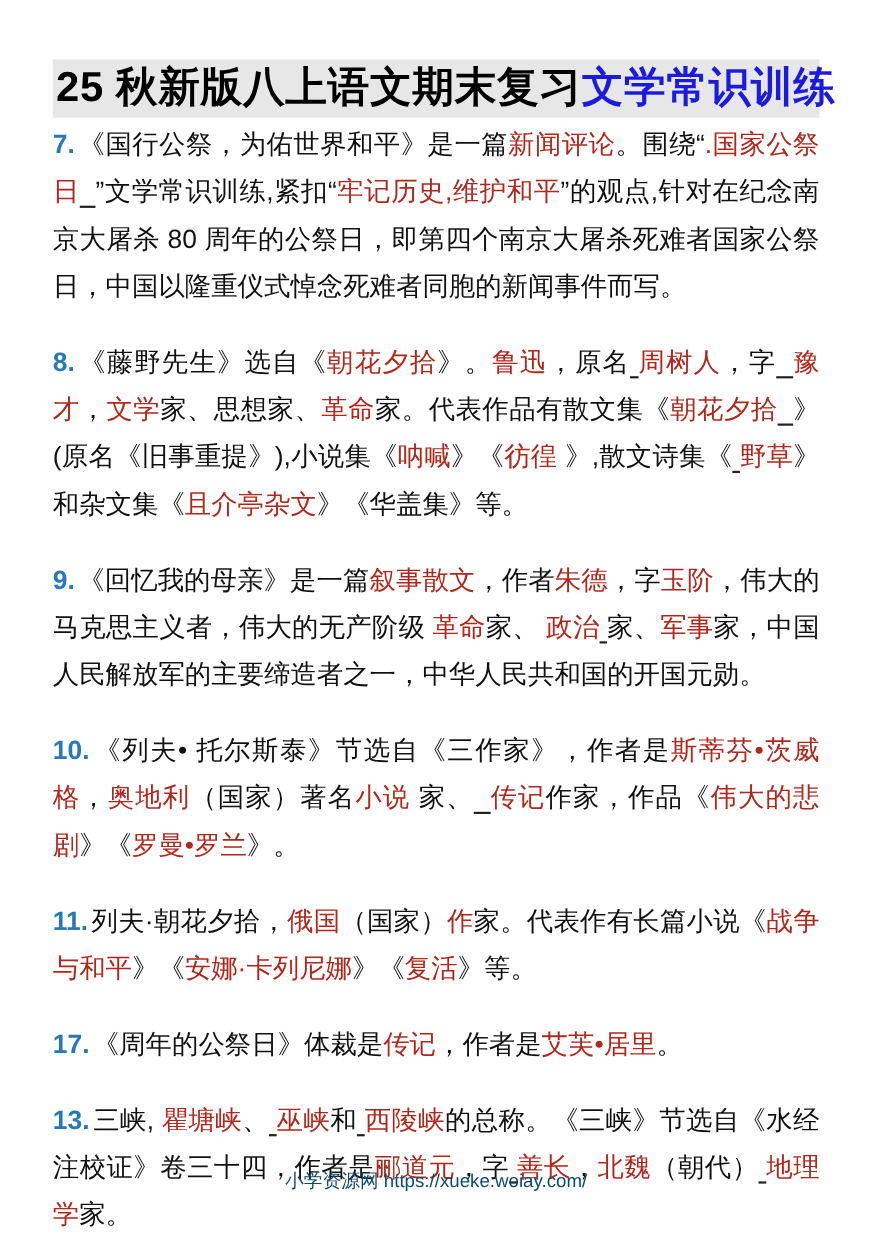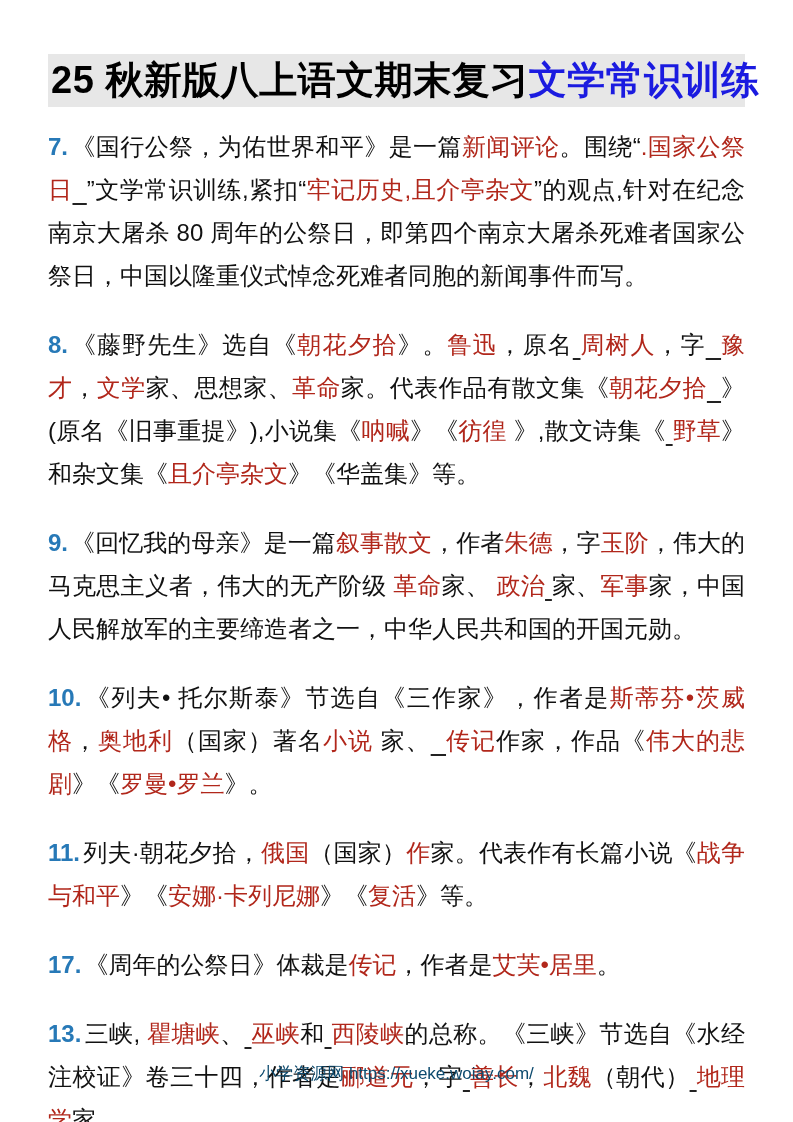--- a/index.html
+++ b/index.html
@@ -17,21 +17,21 @@
   }
   .title {
     background: var(--title-bg, #e7e7e7);
     font-size: 38px;
     font-weight: bold;
     line-height: 1.35;
     padding: 1px 3px;
     color: #000000;
     letter-spacing: 0.5px;
     white-space: nowrap;
-    margin-bottom: 18px;
+    margin-bottom: 3px;
   }
   .title .blue { color: var(--accent-blue, #1b1be0); }
   .q {
     font-size: 24px;
     line-height: 43px;
     margin: 0 0 26px 0;
     white-space: pre-wrap;
     text-align: justify;
   }
   .qnum {
@@ -60,21 +60,21 @@
     color: #0c4a6e;
     font-size: 17px;
   }
 </style>
 </head>
 <body>
 
 <div class="page">
   <div class="title"><span>25 秋新版八上语文期末复习</span><span class="blue">文学常识训练</span></div>
   <main>
-      <p class="q"><span class="qnum">7.</span><span class="txt">《国行公祭，为佑世界和平》是一篇</span><span class="ans">新闻评论</span><span class="txt">。围绕“</span><span class="ans">.国家公祭日</span><span class="blank">&nbsp;&nbsp;</span><span class="txt">”文学常识训练,紧扣“</span><span class="ans">牢记历史,且介亭杂文</span><span class="txt">”的观点,针对在纪念南京大屠杀 80 周年的公祭日，即第四个南京大屠杀死难者国家公祭日，中国以隆重仪式悼念死难者同胞的新闻事件而写。</span></p>
+      <p class="q"><span class="qnum">7.</span><span class="txt">《国行公祭，为佑世界和平》是一篇</span><span class="ans">新闻评论</span><span class="txt">。围绕“</span><span class="ans">.国家公祭日</span><span class="blank">&nbsp;&nbsp;</span><span class="txt">”文学常识训练,紧扣“</span><span class="ans">牢记历史,维护和平</span><span class="txt">”的观点,针对在纪念南京大屠杀 80 周年的公祭日，即第四个南京大屠杀死难者国家公祭日，中国以隆重仪式悼念死难者同胞的新闻事件而写。</span></p>
       <p class="q"><span class="qnum">8.</span><span class="txt">《藤野先生》选自《</span><span class="ans">朝花夕拾</span><span class="txt">》。</span><span class="ans">鲁迅</span><span class="txt">，原名</span><span class="blank">&nbsp;</span><span class="ans">周树人</span><span class="txt">，字</span><span class="blank">&nbsp;&nbsp;</span><span class="ans">豫才</span><span class="txt">，</span><span class="ans">文学</span><span class="txt">家、思想家、</span><span class="ans">革命</span><span class="txt">家。代表作品有散文集《</span><span class="ans">朝花夕拾</span><span class="blank">&nbsp;&nbsp;</span><span class="txt">》(原名《旧事重提》),小说集《</span><span class="ans">呐喊</span><span class="txt">》《</span><span class="ans">彷徨</span><span class="txt"> 》,散文诗集《</span><span class="blank">&nbsp;</span><span class="ans">野草</span><span class="txt">》和杂文集《</span><span class="ans">且介亭杂文</span><span class="txt">》《华盖集》等。</span></p>
       <p class="q"><span class="qnum">9.</span><span class="txt">《回忆我的母亲》是一篇</span><span class="ans">叙事散文</span><span class="txt">，作者</span><span class="ans">朱德</span><span class="txt">，字</span><span class="ans">玉阶</span><span class="txt">，伟大的马克思主义者，伟大的无产阶级 </span><span class="ans">革命</span><span class="txt">家、 </span><span class="ans">政治</span><span class="blank">&nbsp;</span><span class="txt">家、</span><span class="ans">军事</span><span class="txt">家，中国人民解放军的主要缔造者之一，中华人民共和国的开国元勋。</span></p>
       <p class="q"><span class="qnum">10.</span><span class="txt">《列夫• 托尔斯泰》节选自《三作家》，作者是</span><span class="ans">斯蒂芬•茨威格</span><span class="txt">，</span><span class="ans">奥地利</span><span class="txt">（国家）著名</span><span class="ans">小说</span><span class="txt"> 家、</span><span class="blank">&nbsp;&nbsp;</span><span class="ans">传记</span><span class="txt">作家，作品《</span><span class="ans">伟大的悲剧</span><span class="txt">》《</span><span class="ans">罗曼•罗兰</span><span class="txt">》。</span></p>
       <p class="q"><span class="qnum">11.</span><span class="txt">列夫·朝花夕拾，</span><span class="ans">俄国</span><span class="txt">（国家）</span><span class="ans">作</span><span class="txt">家。代表作有长篇小说《</span><span class="ans">战争与和平</span><span class="txt">》《</span><span class="ans">安娜·卡列尼娜</span><span class="txt">》《</span><span class="ans">复活</span><span class="txt">》等。</span></p>
       <p class="q"><span class="qnum">17.</span><span class="txt">《周年的公祭日》体裁是</span><span class="ans">传记</span><span class="txt">，作者是</span><span class="ans">艾芙•居里</span><span class="txt">。</span></p>
       <p class="q"><span class="qnum">13.</span><span class="txt">三峡, </span><span class="ans">瞿塘峡</span><span class="txt">、</span><span class="blank">&nbsp;</span><span class="ans">巫峡</span><span class="txt">和</span><span class="blank">&nbsp;</span><span class="ans">西陵峡</span><span class="txt">的总称。《三峡》节选自《水经注校证》卷三十四，作者是</span><span class="ans">郦道元</span><span class="txt">，字</span><span class="blank">&nbsp;</span><span class="ans">善长</span><span class="txt">，</span><span class="ans">北魏</span><span class="txt">（朝代）</span><span class="blank">&nbsp;</span><span class="ans">地理学</span><span class="txt">家。</span></p>
     </main>
 </div>
 
 <div class="footer">小学资源网 https://xueke.woiay.com/</div>

